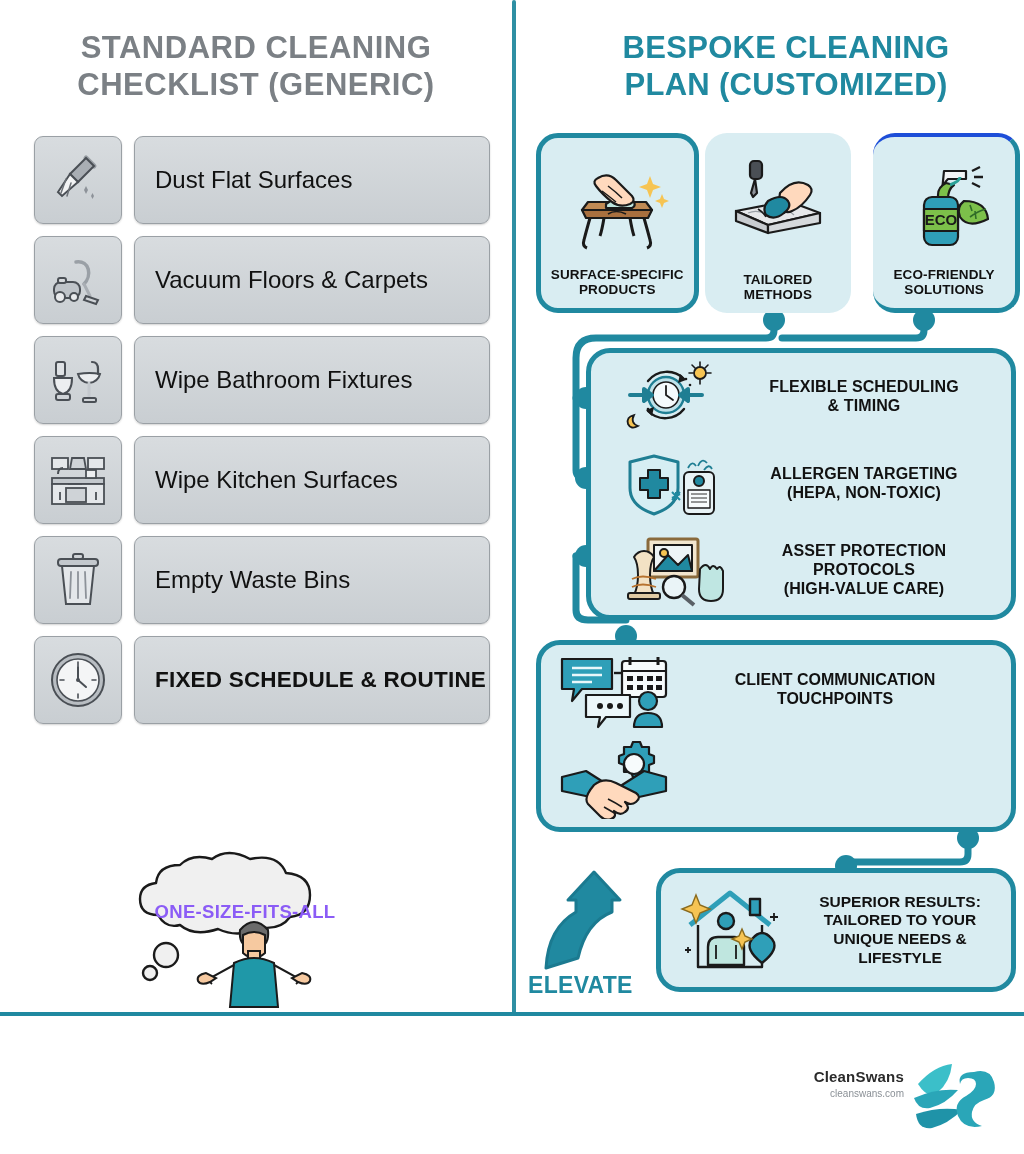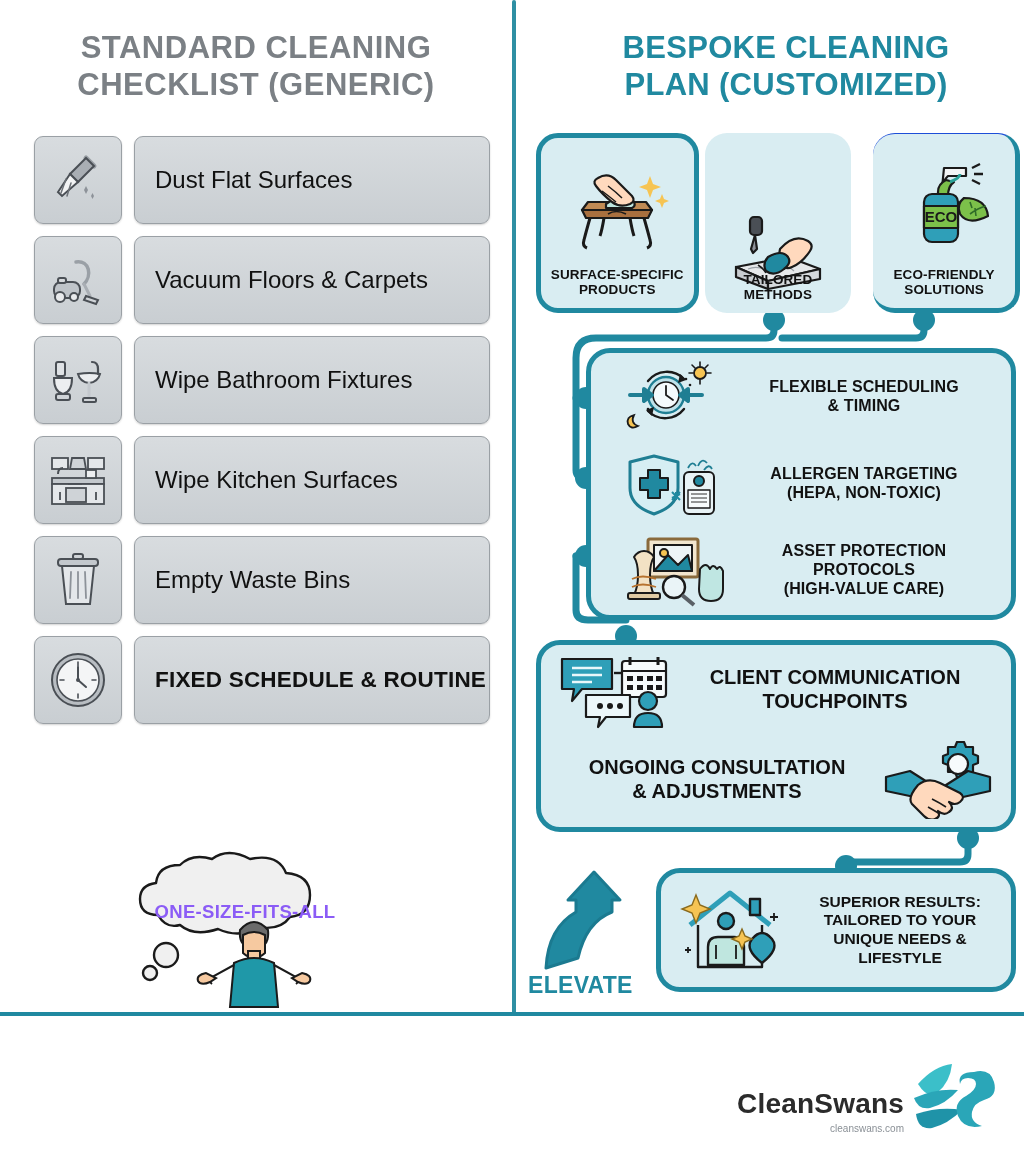--- a/index.html
+++ b/index.html
@@ -68,22 +68,22 @@
   .conn { position: absolute; left: 0; top: 0; width: 508px; height: 1012px; pointer-events:none; }
 
   
   .cards-row { position: absolute; left: 20px; top: 133px; width: 484px; height: 180px; display: flex; gap: 6px; }
   .card {
     background: #d9edf2; border-radius: 22px; position: relative;
     display: flex; flex-direction: column; align-items: center; justify-content: flex-start;
     padding-top: 14px;
   }
   .card.c1 { width: 166px; border: 5px solid #2089a0; }
-  .card.c2 { width: 150px; justify-content: flex-end; }
-  .card.c3 { width: 150px; border-right: 5px solid #2089a0; border-top: 1px solid #1d4ed8; border-bottom:5px solid #2089a0;margin-left:16px; }
+  .card.c2 { width: 150px; }
+  .card.c3 { width: 150px; border-right: 5px solid #2089a0; border-top: 4px solid #1d4ed8; border-bottom:5px solid #2089a0;margin-left:16px; }
   .card .cap {
     position: absolute; bottom: 10px; left: 4px; right: 4px;
     text-align: center; font-size: 13.5px; font-weight: bold; color: #111;
     line-height: 1.15; letter-spacing: .1px;
   }
   .card .art { margin-top: 6px; }
 
   
   .panel {
     position: absolute; background: #d9edf2; border: 5px solid #2089a0; border-radius: 24px;
@@ -92,39 +92,39 @@
   .mrow { display: flex; align-items: center; height: 87px; padding: 0 10px 0 24px; }
   .mrow .art { width: 112px; flex: 0 0 112px; display:flex; align-items:center; justify-content:center; }
   .mrow .mtxt {
     flex: 1; text-align: center; font-size: 16px; font-weight: bold; color: #111;
     line-height: 1.18; letter-spacing: .1px;
   }
 
   
   .panel-client { left: 20px; top: 640px; width: 480px; height: 192px; }
   .crow { display: flex; align-items: center; height: 90px; padding: 0 14px; }
-  .crow .ctxt { flex: 1; text-align: center; font-size: 20px; font-weight: bold; color:#111; line-height: 1.18; }
+  .crow .ctxt { flex: 1; text-align: center; font-size: 16px; font-weight: bold; color:#111; line-height: 1.18; }
   .crow .art { width: 118px; flex: 0 0 118px; display:flex; align-items:center; justify-content:center; }
 
   
   .elevate-wrap { position: absolute; left: 12px; top: 862px; width: 120px; height: 140px; }
   .elevate-label {
     position: absolute; left: 0; top: 110px; width: 130px; text-align: left;
     font-size: 23px; font-weight: bold; color: #2089a0; letter-spacing: .3px;
   }
   .panel-final { left: 140px; top: 868px; width: 360px; height: 124px; display:flex; align-items:center; padding: 0 10px; }
   .panel-final .art { width: 128px; flex: 0 0 128px; display:flex; align-items:center; justify-content:center;}
   .panel-final .ftxt { flex:1; text-align:center; font-size:15.5px; font-weight:bold; color:#111; line-height:1.2; }
 
   
   .footer { position: absolute; left: 0; top: 1016px; width: 1024px; height: 138px; }
   .brand {
     position: absolute; right: 120px; top: 52px; text-align: right;
   }
-  .brand-name { font-size: 28px; font-weight: bold; color: #2b2b2b; letter-spacing: .2px; margin-top: 20px; }
+  .brand-name { font-size: 15px; font-weight: bold; color: #2b2b2b; letter-spacing: .2px; }
   .brand-url { font-size: 10px; color: #8a9096; margin-top: 3px; }
   .swan { position: absolute; right: 22px; top: 44px; }
 </style>
 </head>
 <body>
 
 <div class="page">
 
   <div class="v-divider"></div>
   <div class="h-divider"></div>
@@ -500,24 +500,20 @@
             </g>
           </svg>
         </div>
         <div class="ctxt">
           <div>CLIENT COMMUNICATION</div>
           <div>TOUCHPOINTS</div>
         </div>
       </div>
 
       <div class="crow">
-        <div class="ctxt">
-          <div>ONGOING CONSULTATION</div>
-          <div>&amp; ADJUSTMENTS</div>
-        </div>
         <div class="art">
           <svg width="116" height="78" viewBox="0 0 116 78">
             <g stroke="#1a1a1a" stroke-width="2.2" fill="none" stroke-linejoin="round">
               <path d="M58 6 l7 0 2 -5 7 0 2 5 7 0 0 7 5 2 0 7 -5 2 0 7 -7 0 -2 5 -7 0 -2 -5 -7 0 0 -7 -5 -2 0 -7 5 -2 z" transform="translate(10,0)" fill="#2f9fb8"></path>
               <circle cx="78" cy="23" r="10" fill="#f7fbfc"></circle>
               <path d="M6 36 L30 30 L52 44 L44 58 L6 50 Z" fill="#2f9fb8"></path>
               <path d="M110 36 L88 30 L66 44 L74 58 L110 50 Z" fill="#2f9fb8"></path>
               <path d="M38 44 q10 -8 22 -2 q12 6 20 10 q6 4 0 9 q-5 4 -11 0 q6 6 0 10 q-5 4 -11 -1 q3 6 -3 8 q-6 2 -11 -3 l-12 -12 q-5 -6 6 -19 z" fill="#ffd9bd"></path>
               <path d="M52 58 q8 4 14 8 M48 66 q7 4 12 7" stroke-width="1.6"></path>
             </g>

